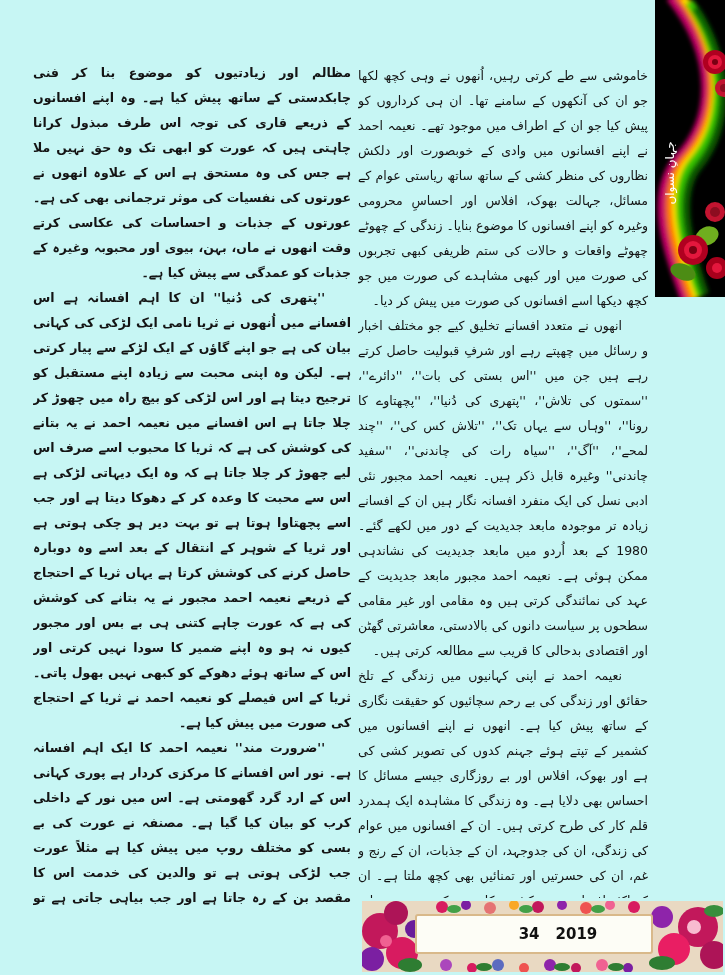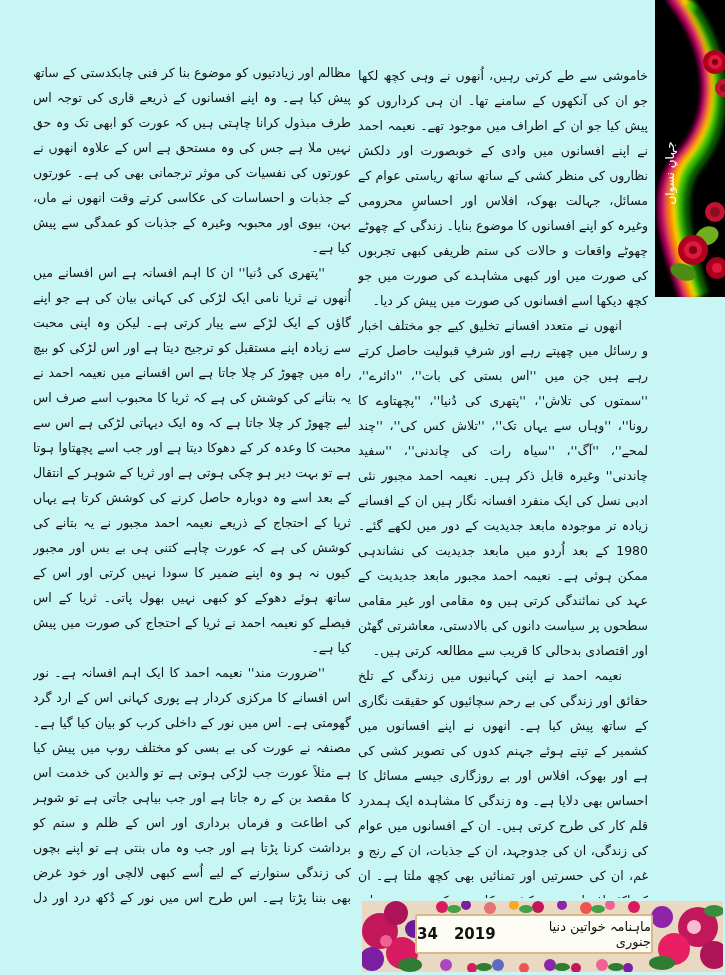--- a/index.html
+++ b/index.html
@@ -16,21 +16,21 @@
     direction:rtl;
     text-align:justify;
     color:#141414;
     font-size:12.5px;
     line-height:25px;
     overflow:hidden;
   }
   .col p{margin:0;}
   .col p.indent{text-indent:26px;}
   .col-right{right:77px;top:63px;width:290px;height:835px;}
-  .col-left{left:33px;top:60px;width:318px;height:850px;}
+  .col-left{left:33px;top:60px;width:318px;height:850px;font-weight:bold;}
   
   .side-strip{
     position:absolute;top:0;right:0;width:70px;height:297px;
   }
   .side-strip svg{display:block;}
   .strip-label{
     position:absolute;top:118px;left:6px;width:18px;height:110px;
     display:flex;align-items:center;justify-content:center;
   }
   .strip-label span{
@@ -47,20 +47,21 @@
     position:absolute;right:2px;bottom:3px;width:361px;height:71px;
   }
   .footer svg{position:absolute;inset:0;}
   .footer-box{
     position:absolute;left:53px;top:13px;width:238px;height:40px;
     background:#fdfdf6;
     border:2px solid #d9b98a;
     border-radius:3px;
     display:flex;align-items:center;justify-content:center;gap:16px;
     box-sizing:border-box;
+    padding-left:48px;
   }
   .footer-box .pg{font-weight:bold;font-size:15px;color:#111;}
   .footer-box .yr{font-weight:bold;font-size:15px;color:#111;}
   .footer-box .mag{font-size:13px;color:#111;direction:rtl;}
 </style>
 </head>
 <body>
 
 <div class="page">
 
@@ -166,17 +167,16 @@
         <circle cx="240" cy="64" r="6" fill="#f06292"></circle>
         <circle cx="266" cy="67" r="5" fill="#7b1fa2"></circle>
         <ellipse cx="122" cy="66" rx="8" ry="4" fill="#2e7d32"></ellipse>
         <ellipse cx="200" cy="66" rx="8" ry="4" fill="#2e7d32"></ellipse>
         <ellipse cx="254" cy="66" rx="8" ry="4" fill="#2e7d32"></ellipse>
       </g>
     </svg>
     <div class="footer-box">
       <span class="pg">34</span>
       <span class="yr">2019</span>
-      <span class="mag">ماہنامہ خواتین دنیا جنوری</span>
     </div>
   </div>
 
 </div>
 
 </body></html>

